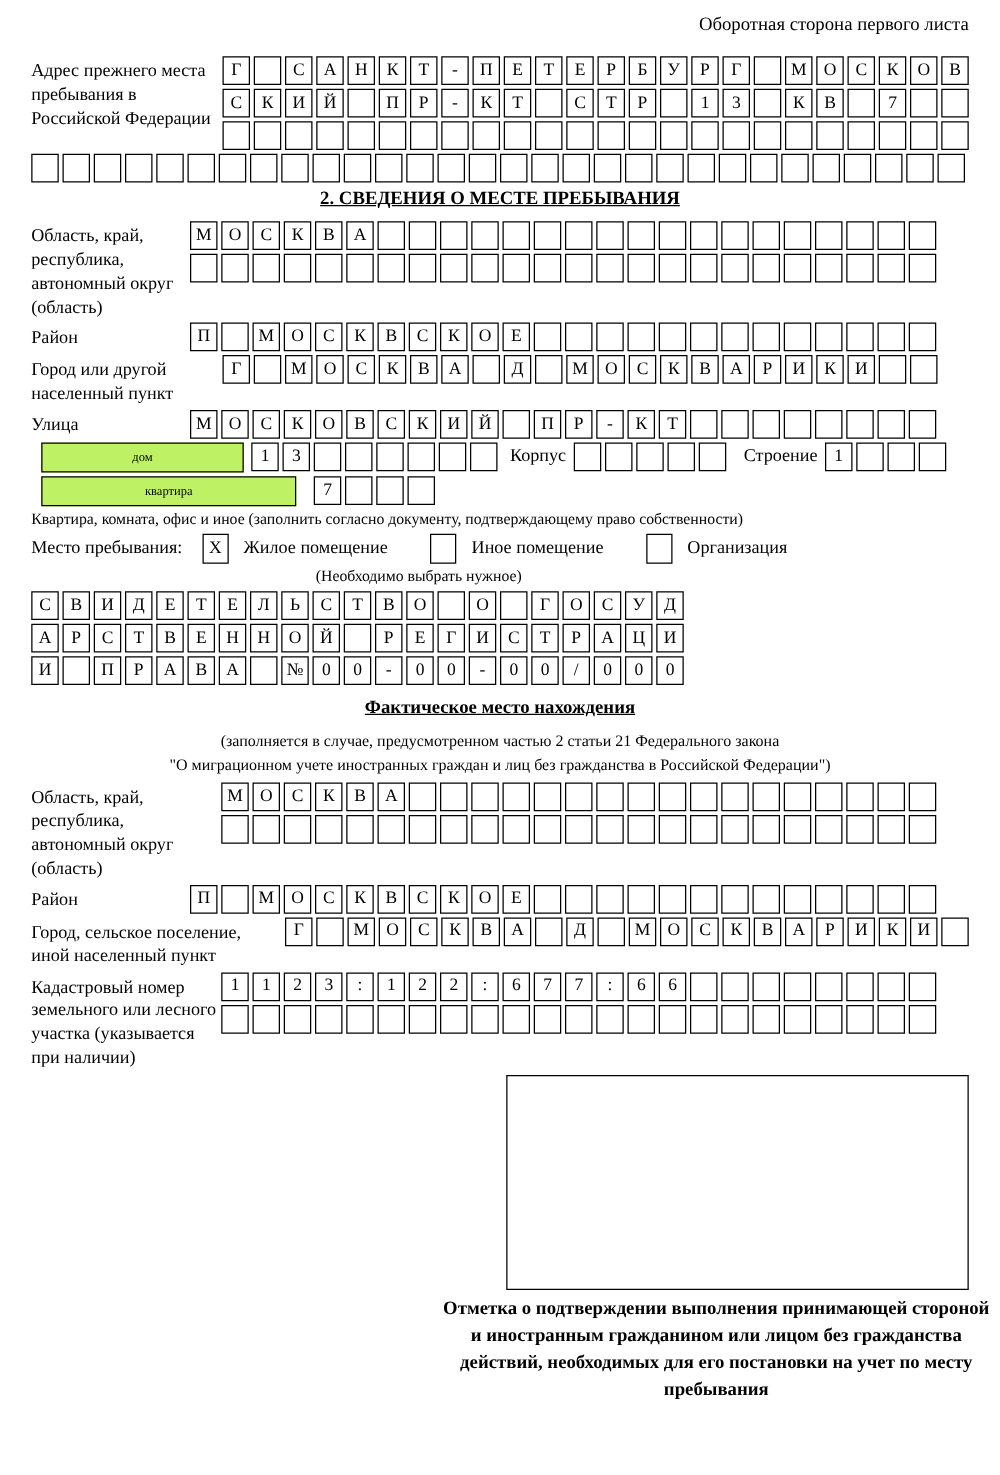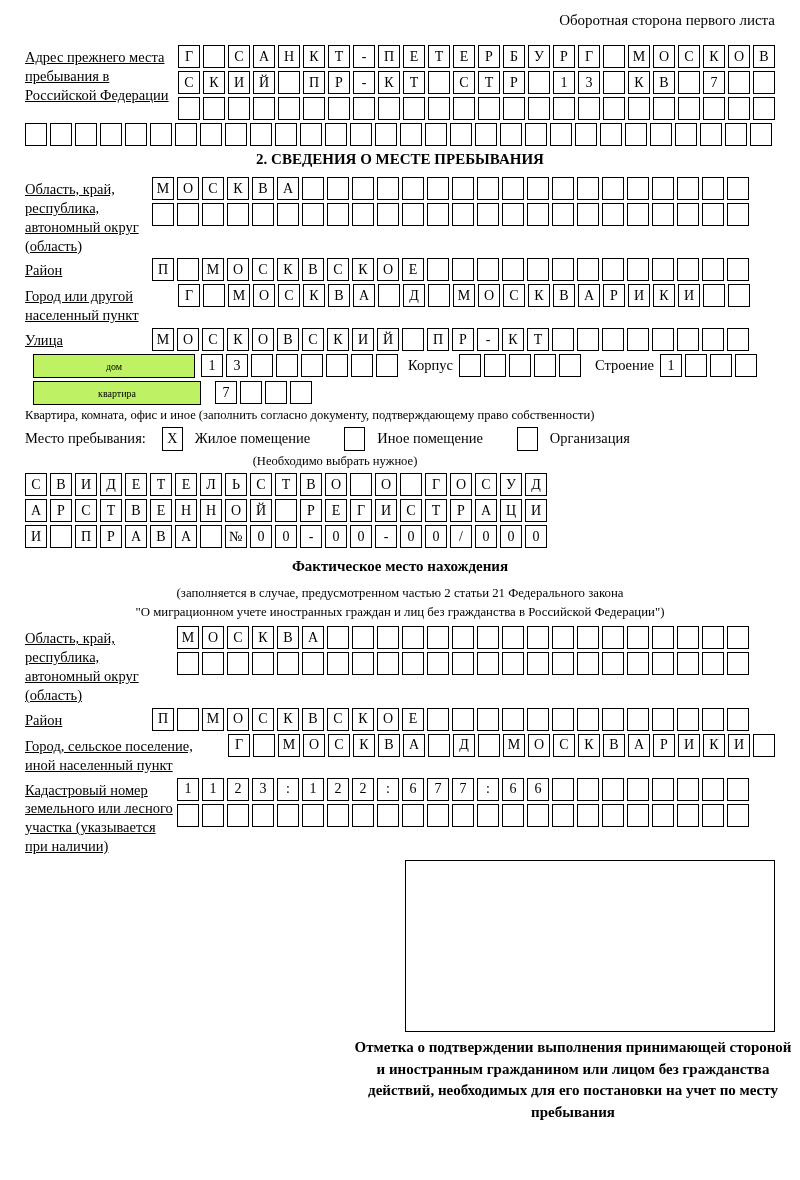--- a/index.html
+++ b/index.html
@@ -3,39 +3,39 @@
 <meta charset="utf-8">
 <style>
   html,body{margin:0;padding:0;}
   body{
     width:800px;height:1180px;overflow:hidden;background:#ffffff;color:#000;
     font-family:"Liberation Serif","DejaVu Serif",serif;
   }
   .page{box-sizing:border-box;width:800px;padding:12px 25px 0 25px;}
   .hdr{text-align:right;font-size:15px;margin-bottom:16px;}
   .row{display:flex;align-items:flex-start;margin-bottom:3px;}
-  .lbl{font-size:14.5px;line-height:1.3;flex-shrink:0;padding-top:3px;padding-right:4px;box-sizing:border-box;text-decoration:underline;}
+  .lbl{font-size:14.5px;line-height:1.3;flex-shrink:0;padding-top:3px;padding-right:4px;box-sizing:border-box;}
   .w-a{width:153px}.w-b{width:127px}.w-c{width:153px}.w-d{width:203px}.w-e{width:152px}.w-f{width:210px}
   .cellrows{display:flex;flex-direction:column;gap:3px;}
   .cells{display:flex;gap:3px;}
   .cell{
     width:22px;height:23px;box-sizing:border-box;border:1.6px solid #000;
     display:flex;align-items:center;justify-content:center;
     font-size:14px;flex-shrink:0;background:#fff;
   }
   .fullrow{margin:3px 0 2px 0;}
   .caption{font-size:12.4px;text-align:center;margin:1px 0 3px 0;line-height:1.3;}
   .caption-left{font-size:12.6px;text-align:left;margin:0 0 4px 0;}
-  .sec-title{font-size:15px;font-weight:bold;text-align:center;margin:5px 0 9px 0;}
+  .sec-title{font-size:15px;font-weight:bold;text-align:center;margin:5px 0 9px 0;text-decoration:underline;}
   .labelbox{
     border:1.6px solid #000;height:24px;box-sizing:border-box;flex-shrink:0;
     display:flex;align-items:center;justify-content:center;font-size:10px;background:#bef264;
   }
   .housebox{width:162px;margin-left:8px;margin-right:6px;}
-  .aptbox{width:168px;margin-left:8px;margin-right:14px;}
+  .aptbox{width:204px;margin-left:8px;margin-right:14px;}
   .inline-lbl{font-size:14.5px;padding-top:3px;flex-shrink:0;}
   .checkbox{
     width:21px;height:24px;box-sizing:border-box;border:1.6px solid #000;flex-shrink:0;
     display:flex;align-items:center;justify-content:center;font-size:14px;background:#fff;
   }
   .stay .checkbox{margin-left:16px;margin-right:12px;}
   .stay .opt{font-size:14.5px;padding-top:3px;margin-right:18px;}
   .stay-caption{width:620px;text-align:center;font-size:12.6px;margin:0 0 4px 0;}
   .fact-cap{font-size:12.8px;text-align:center;line-height:1.5;margin-bottom:4px;}
   .stamp-box{width:370px;height:172px;border:1.8px solid #000;box-sizing:border-box;margin:4px 0 0 auto;background:#fff;}

